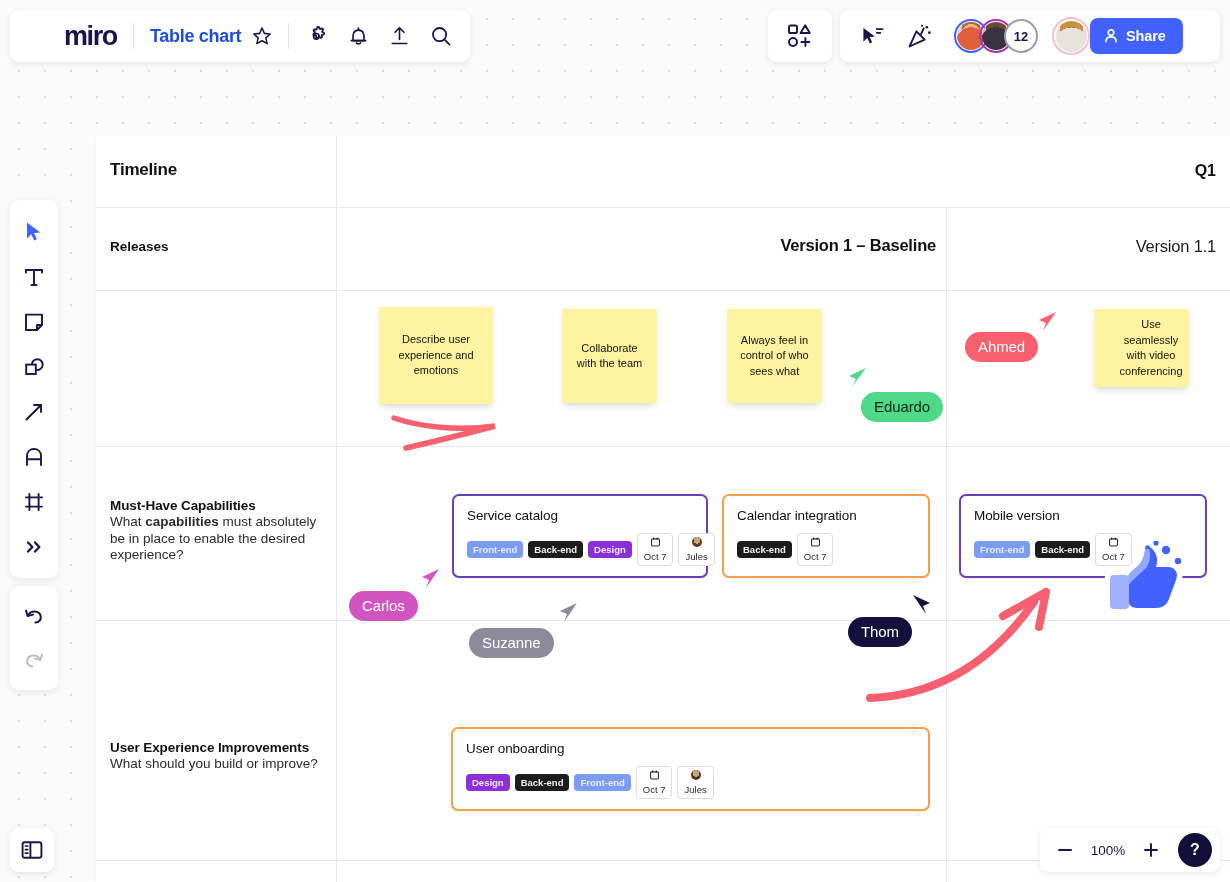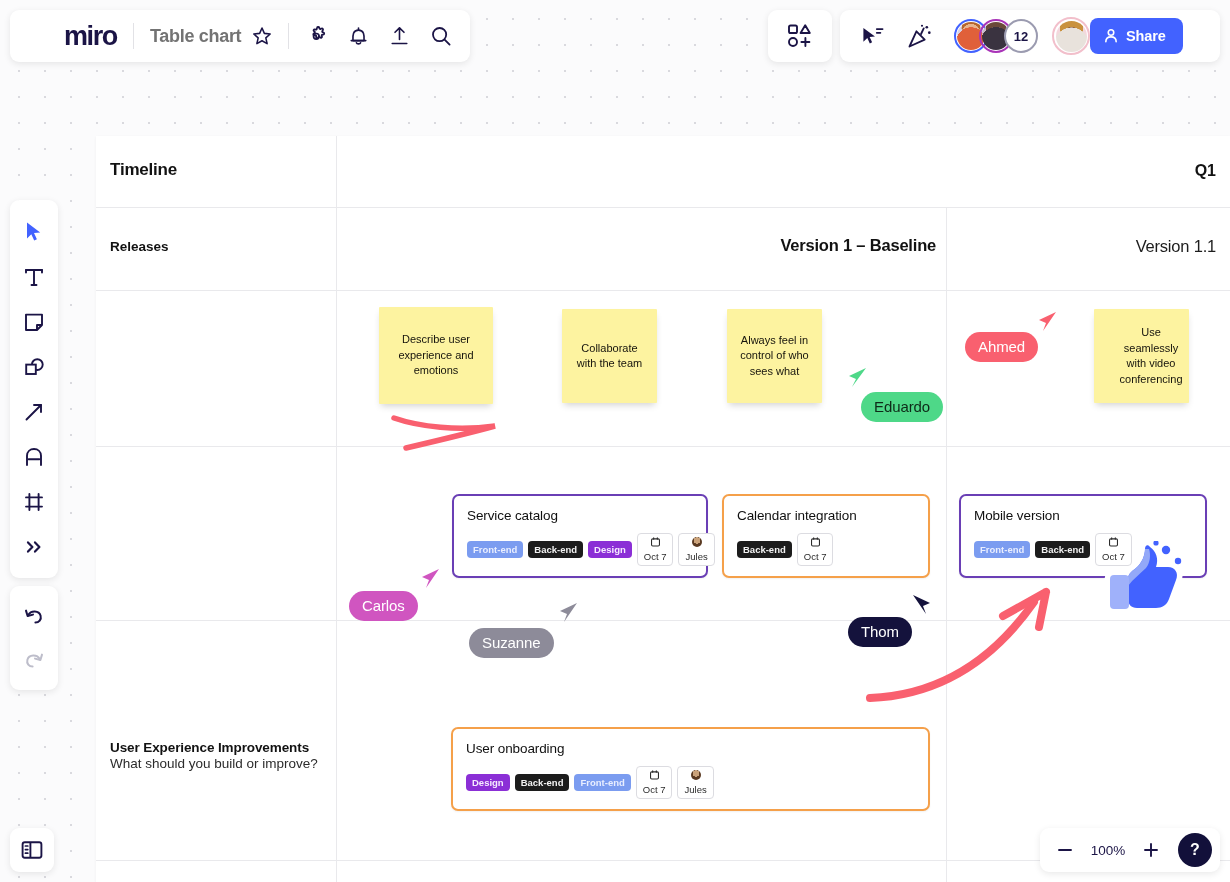--- a/index.html
+++ b/index.html
@@ -131,21 +131,21 @@
 
   
   .topbar-left {
     position: absolute; left: 10px; top: 10px;
     height: 52px; background: #fff; border-radius: 9px;
     box-shadow: 0 2px 7px rgba(0,0,0,.09);
     display: flex; align-items: center; padding: 0 18px 0 20px; gap: 0;
   }
   .logo { font-size: 27px; font-weight: 700; color: #1b1446; letter-spacing: -1.4px; margin-left: 34px; }
   .vdiv { width: 1px; height: 26px; background: #e2e2e6; margin: 0 16px; }
-  .btitle { font-size: 18px; font-weight: 700; color: #737373; letter-spacing: -.3px; }
+  .btitle { font-size: 18px; font-weight: 700; color: #1d4ed8; letter-spacing: -.3px; }
   .ticon { display: flex; align-items: center; justify-content: center; cursor: pointer; }
   .ticon + .ticon { margin-left: 20px; }
 
   .topbar-mid {
     position: absolute; left: 768px; top: 10px;
     width: 64px; height: 52px; background: #fff; border-radius: 9px;
     box-shadow: 0 2px 7px rgba(0,0,0,.09);
     display: flex; align-items: center; justify-content: center;
   }
   .topbar-right {
@@ -238,32 +238,36 @@
       <div class="col-line" style="left:850px; top:71px;"></div>
 
       <div class="hdr-timeline">Timeline</div>
       <div class="hdr-q1">Q1</div>
 
       <div class="hdr-rel">Releases</div>
       <div class="ver1" style="right:294px;">Version 1 – Baseline</div>
       <div class="ver11">Version 1.1</div>
 
 
+      <div class="cell-label" style="top:361px;">
+        <div class="t">Must-Have Capabilities</div>
+        <div class="s"><span>What </span><b>capabilities</b><span> must absolutely be in place to enable the desired experience?</span></div>
+      </div>
 
       <div class="cell-label" style="top:603px;">
         <div class="t">User Experience Improvements</div>
         <div class="s"><span>What should you build or improve?</span></div>
       </div>
     </div>
   </div>
 
   <div class="sticky" style="left:379px; top:307px; width:114px; height:97px;">Describe  user experience and emotions</div>
   <div class="sticky" style="left:562px; top:309px; width:95px; height:94px;">Collaborate with the team</div>
   <div class="sticky" style="left:727px; top:309px; width:95px; height:94px;">Always feel in control of who sees what</div>
-  <div class="sticky" style="left:1094px; top:309px; width:95px; height:94px;padding-left:28px;">Use seamlessly with video conferencing</div>
+  <div class="sticky" style="left:1094px; top:309px; width:95px; height:78px;padding-left:28px;">Use seamlessly with video conferencing</div>
 
   <svg style="position:absolute; left:390px; top:410px; width:116px; height:44px; overflow:visible;">
     <path d="M4,8 C30,17 68,21 105,16 C76,24 46,31 16,38" fill="none" stroke="#f9606f" stroke-width="5.5" stroke-linecap="round"></path>
   </svg>
 
   <div class="card" style="left:452px; top:494px; width:256px;">
     <div class="ctitle">Service catalog</div>
     <div class="chips">
       <span class="chip frontend">Front-end</span>
       <span class="chip backend">Back-end</span>

